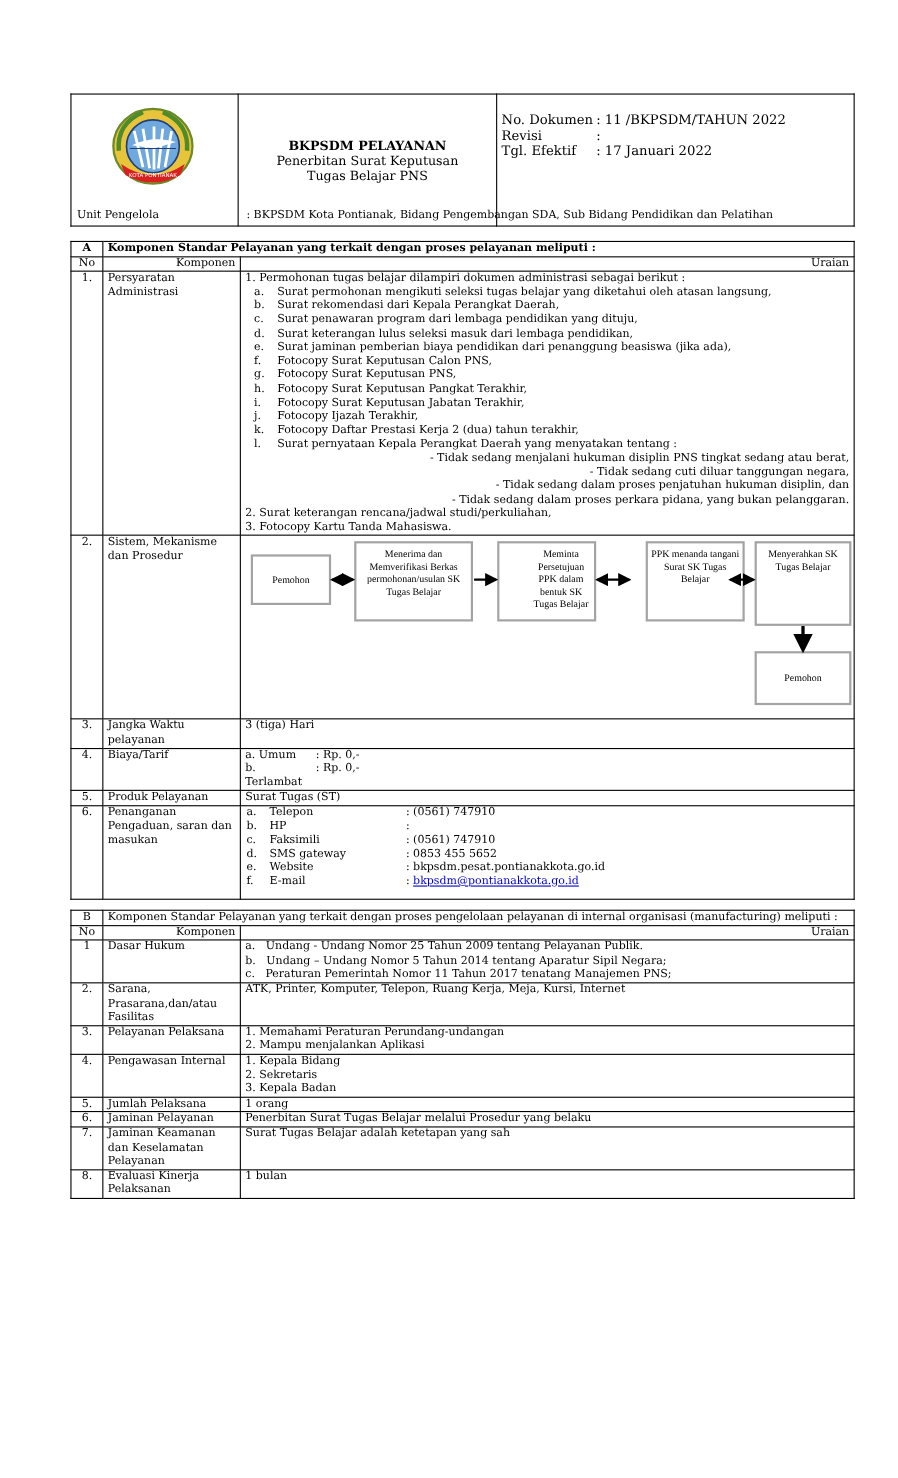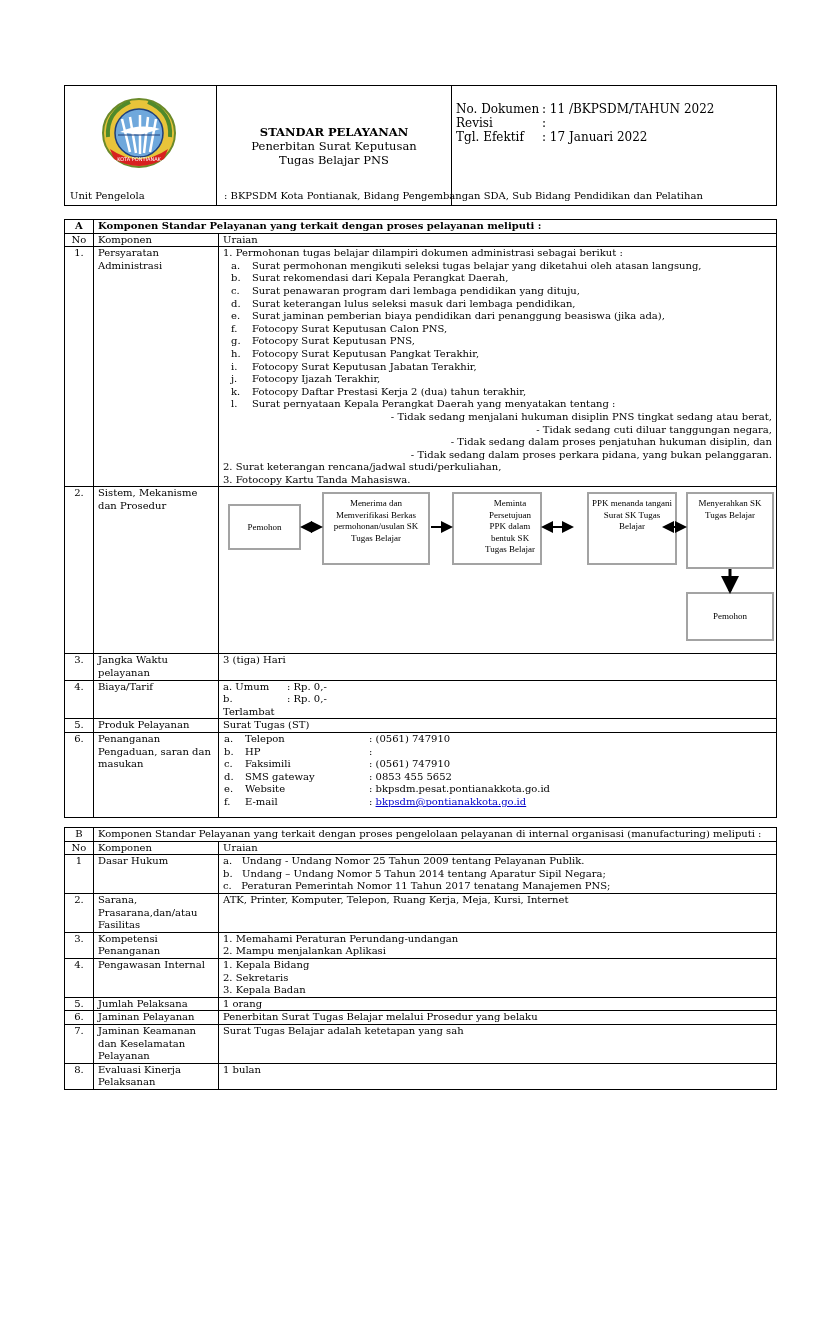--- a/index.html
+++ b/index.html
@@ -14,21 +14,21 @@
   .hdr-title b { font-size:11.5px; }
   .hdr-meta { vertical-align:top; padding-top:16px; font-size:12px; line-height:14px; }
   .meta-row { display:flex; }
   .meta-k { width:86px; }
   #unit { left:70px; top:190px; font-size:10px; }
   #unit .k { display:inline-block; width:154px; }
   
   .sec { left:64px; width:713px; }
   .sec td.no { width:20px; text-align:center; }
   .sec td.komp { width:116px; }
-  .center { text-align:left; }
+  .center { text-align:right; }
   .li { display:flex; }
   .li .m { width:21px; padding-left:8px; flex:none; }
   .sub { padding-left:33px;text-align:right; }
   .contact .m { width:21px; padding-left:1px; flex:none; }
   .contact .lab { width:124px; flex:none; }
   .link { color:#0000cc; text-decoration:underline; }
   
   .flow { position:relative; height:166px; }
   .box { position:absolute; border:2px solid #a3a3a3; box-sizing:border-box; display:flex; align-items:center; justify-content:center; text-align:center; font-size:9px; line-height:11.5px; font-family:"Liberation Serif", serif; padding:0 2px; }
   .box.top { align-items:flex-start; padding-top:4px; }
@@ -37,21 +37,21 @@
   #logo { left:100px; top:97px; width:78px; height:74px; }
 </style>
 </head>
 <body>
 
 <table id="hdr" class="abs">
   <tbody>
       <tr>
     <td style="width:143px;"></td>
     <td style="width:226px;" class="hdr-title">
-      <div><b>STANDAR PELAYANAN</b></div>
+      <div><b>BKPSDM PELAYANAN</b></div>
       <div>Penerbitan Surat Keputusan</div>
       <div>Tugas Belajar PNS</div>
     </td>
     <td class="hdr-meta">
       <div class="meta-row">
             <span class="meta-k">No. Dokumen</span>
             <span>: 11 /BKPSDM/TAHUN 2022</span>
           </div>
       <div class="meta-row">
             <span class="meta-k">Revisi</span>
@@ -279,21 +279,21 @@
       </tr>
       <tr>
         <td class="no">2.</td>
         <td class="komp">Sarana, Prasarana,dan/atau Fasilitas</td>
         <td>
           <div style="white-space: pre;">ATK, Printer, Komputer, Telepon, Ruang Kerja, Meja, Kursi, Internet</div>
         </td>
       </tr>
       <tr>
         <td class="no">3.</td>
-        <td class="komp">Kompetensi Penanganan</td>
+        <td class="komp">Pelayanan Pelaksana</td>
         <td>
           <div style="white-space: pre;">1. Memahami Peraturan Perundang-undangan</div>
           <div style="white-space: pre;">2. Mampu menjalankan Aplikasi</div>
         </td>
       </tr>
       <tr>
         <td class="no">4.</td>
         <td class="komp">Pengawasan Internal</td>
         <td>
           <div style="white-space: pre;">1. Kepala Bidang</div>

